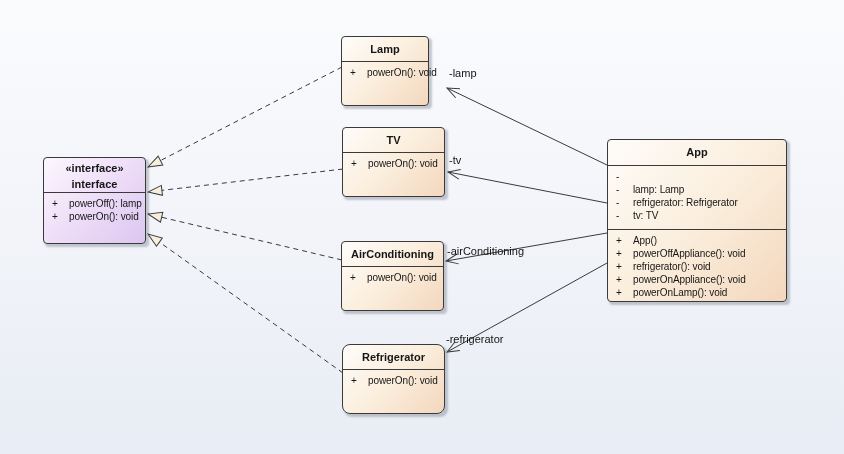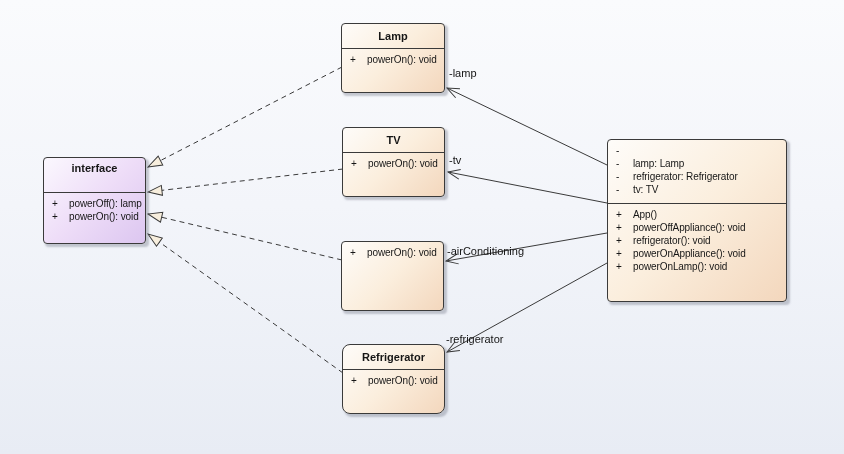--- a/index.html
+++ b/index.html
@@ -106,74 +106,77 @@
     <path class="assoc" d="M607,263 L447,352" marker-end="url(#m-arrow)"></path>
 
     <text x="449" y="77">-lamp</text>
     <text x="449" y="164">-tv</text>
     <text x="447" y="255">-airConditioning</text>
     <text x="446" y="343">-refrigerator</text>
   </svg>
 
   <div class="cls iface" style="left:43px; top:157px; width:103px; height:87px;">
     <div class="title double">
+      <div>«interface»</div>
       <div>interface</div>
     </div>
     <div class="compart">
       <div class="member">
         <span class="sign">+</span>
         <span>powerOff(): lamp</span>
       </div>
       <div class="member">
         <span class="sign">+</span>
         <span>powerOn(): void</span>
       </div>
     </div>
   </div>
 
-  <div class="cls" style="left:341px; top:23px; width:104px; height:70px;">
+  <div class="cls" style="left:341px; top:36px; width:88px; height:70px;">
     <div class="title single">Lamp</div>
     <div class="compart">
       <div class="member">
         <span class="sign">+</span>
         <span>powerOn(): void</span>
       </div>
     </div>
   </div>
 
   <div class="cls" style="left:342px; top:127px; width:103px; height:70px;">
     <div class="title single">TV</div>
     <div class="compart">
       <div class="member">
         <span class="sign">+</span>
         <span>powerOn(): void</span>
       </div>
     </div>
   </div>
 
   <div class="cls" style="left:341px; top:241px; width:103px; height:70px;">
+    <div class="title single">AirConditioning</div>
     <div class="compart">
       <div class="member">
         <span class="sign">+</span>
         <span>powerOn(): void</span>
       </div>
     </div>
   </div>
 
   <div class="cls" style="left:342px; top:344px; width:103px; height:70px;border-radius:8px;">
     <div class="title single">Refrigerator</div>
     <div class="compart">
       <div class="member">
         <span class="sign">+</span>
         <span>powerOn(): void</span>
       </div>
     </div>
   </div>
 
   <div class="cls app" style="left:607px; top:139px; width:180px; height:163px;">
+    <div class="title single">App</div>
     <div class="compart mid" style="height:64px;">
       <div class="member">
         <span class="sign">-</span>
       </div>
       <div class="member">
         <span class="sign">-</span>
         <span>lamp: Lamp</span>
       </div>
       <div class="member">
         <span class="sign">-</span>

